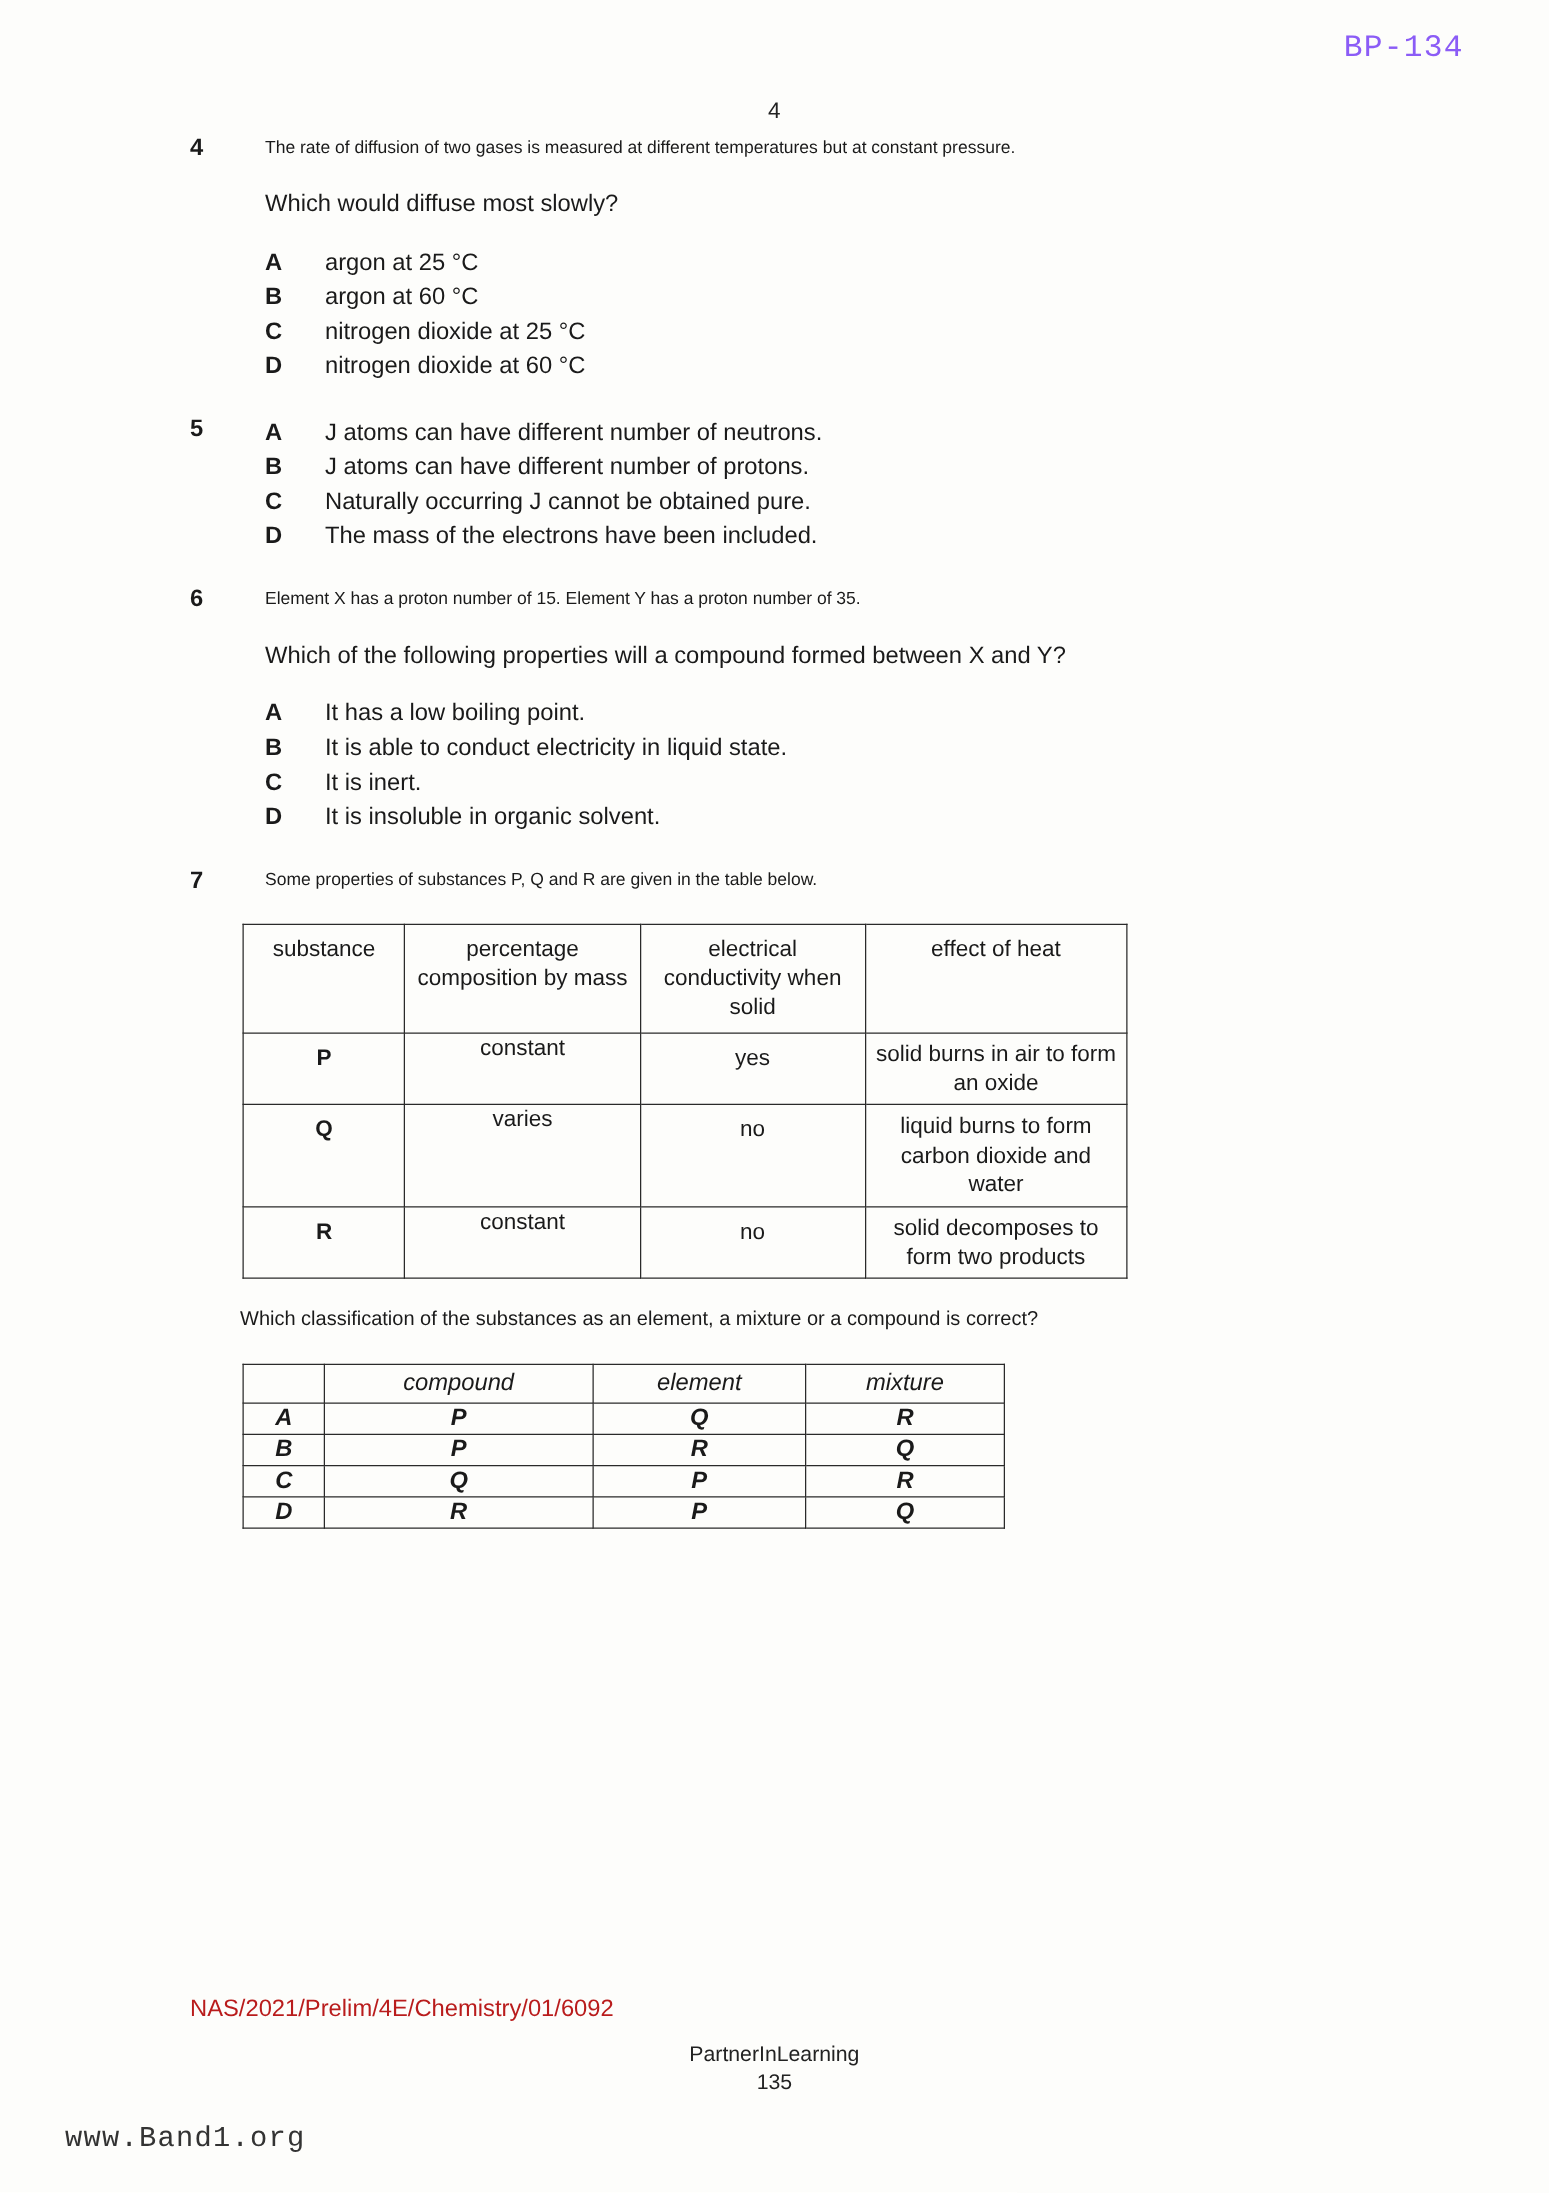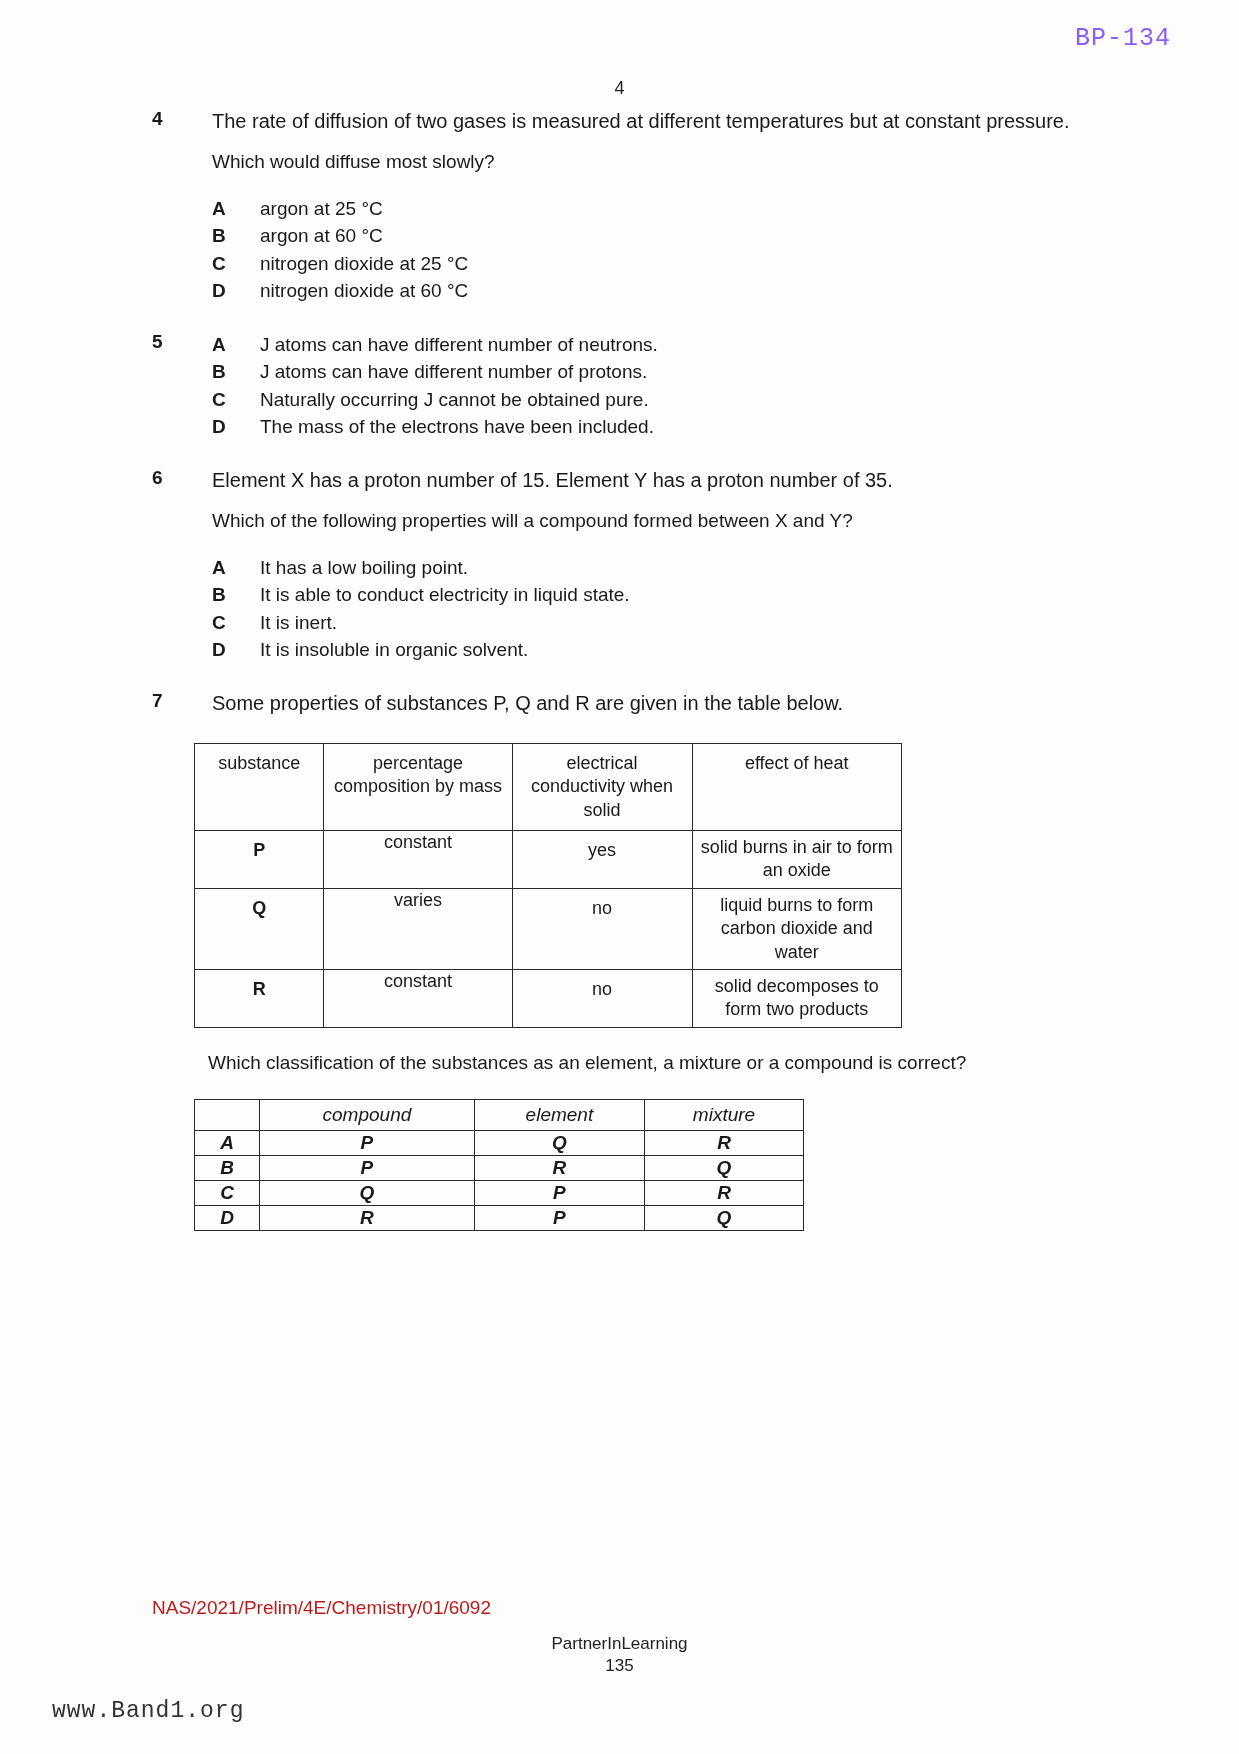--- a/index.html
+++ b/index.html
@@ -51,28 +51,28 @@
     left: 0;
     top: 0;
     width: 50px;
     font-weight: bold;
     font-size: 19px;
   }
   .qbody {
     margin-left: 60px;
   }
   .stem {
-    font-size: 20px;
+    font-size: 14px;
     line-height: 1.35;
     text-align: justify;
   }
   .subq {
     font-size: 19px;
     line-height: 1.35;
-    margin-top: 14px;
+    margin-top: 24px;
     text-align: justify;
   }
   .options {
     margin-top: 20px;
   }
   .opt-row {
     display: flex;
     font-size: 19px;
     line-height: 1.45;
   }
@@ -141,22 +141,22 @@
   table.ans td.letter {
     font-weight: bold;
     width: 52px;
   }
   table.ans td.val {
     font-weight: bold;
   }
 
   .q7-followup {
     margin-top: 22px;
-    margin-left: 56px;
-    font-size: 19px;
+    margin-left: 40px;
+    font-size: 16px;
     line-height: 1.35;
     text-align: justify;
   }
 
   .footer-code {
     position: absolute;
     left: 152px;
     bottom: 135px;
     font-size: 19px;
     color: #b91c1c;

